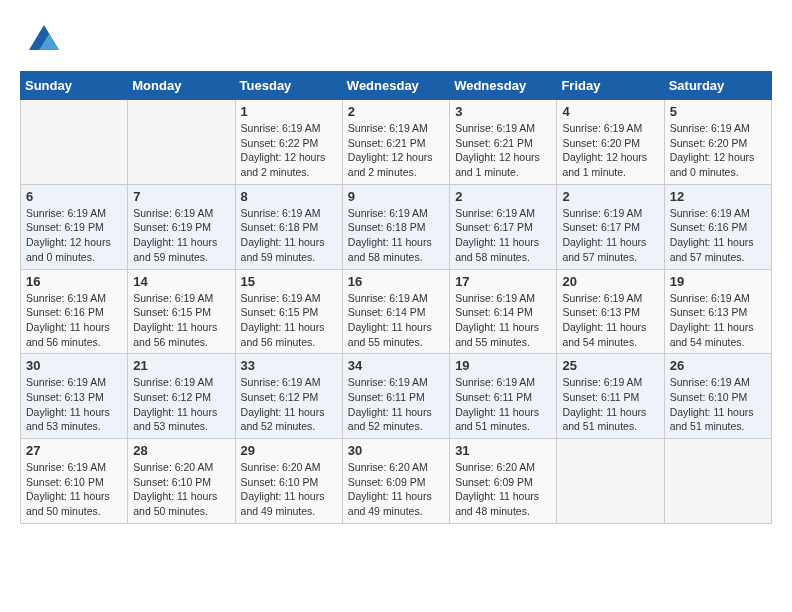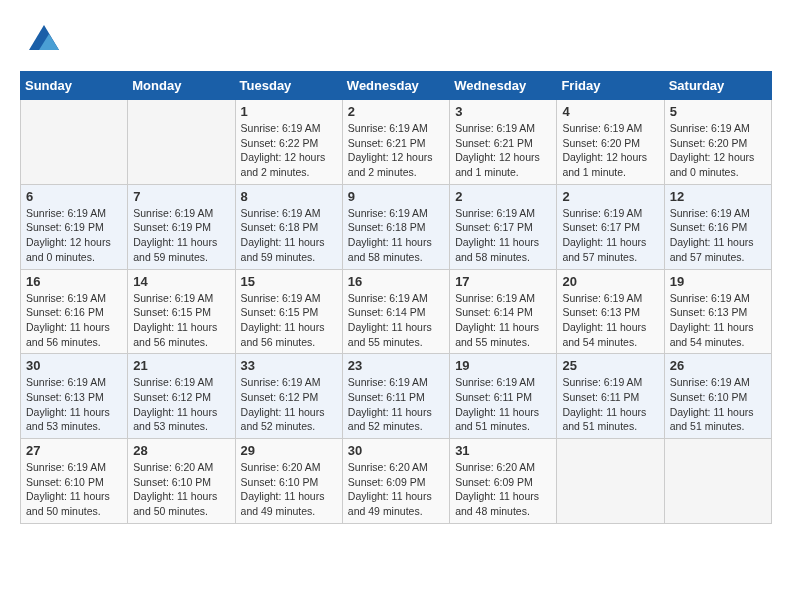--- a/index.html
+++ b/index.html
@@ -258,21 +258,21 @@
 Sunset: 6:12 PM
 Daylight: 11 hours and 53 minutes.</div>
         </td>
         <td>
           <span class="day-number">33</span>
           <div class="day-info" style="white-space: pre-line;">Sunrise: 6:19 AM
 Sunset: 6:12 PM
 Daylight: 11 hours and 52 minutes.</div>
         </td>
         <td>
-          <span class="day-number">23</span>
+          <span class="day-number">34</span>
           <div class="day-info" style="white-space: pre-line;">Sunrise: 6:19 AM
 Sunset: 6:11 PM
 Daylight: 11 hours and 52 minutes.</div>
         </td>
         <td>
           <span class="day-number">19</span>
           <div class="day-info" style="white-space: pre-line;">Sunrise: 6:19 AM
 Sunset: 6:11 PM
 Daylight: 11 hours and 51 minutes.</div>
         </td>

